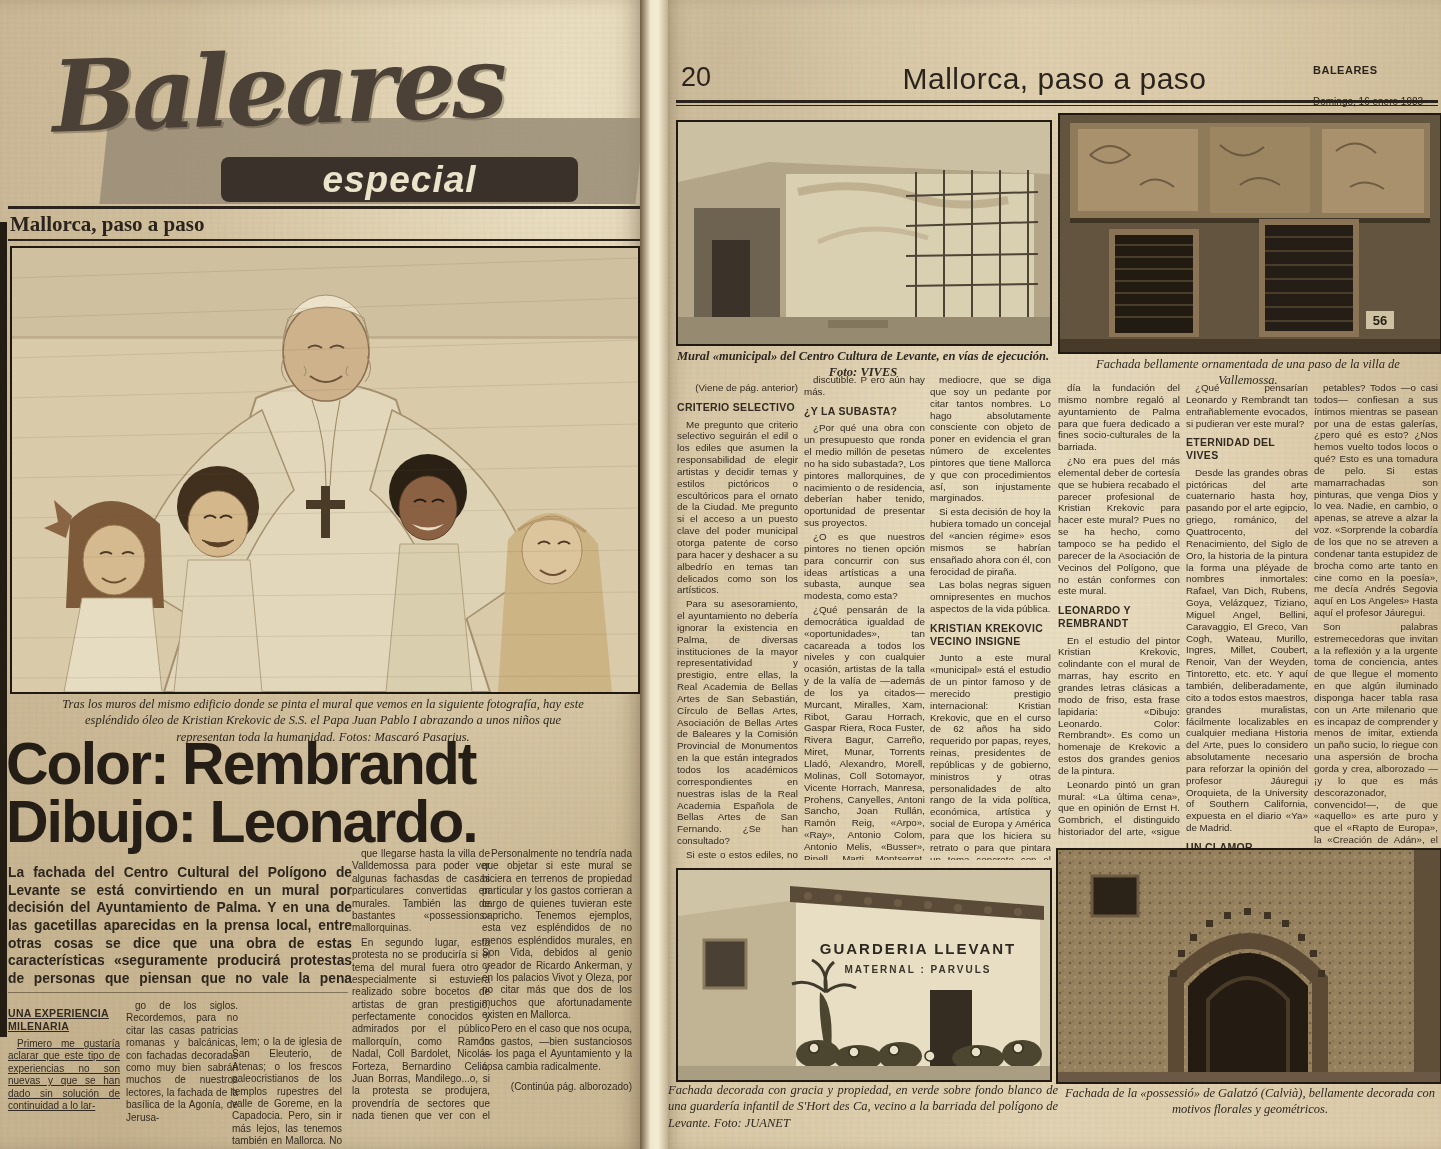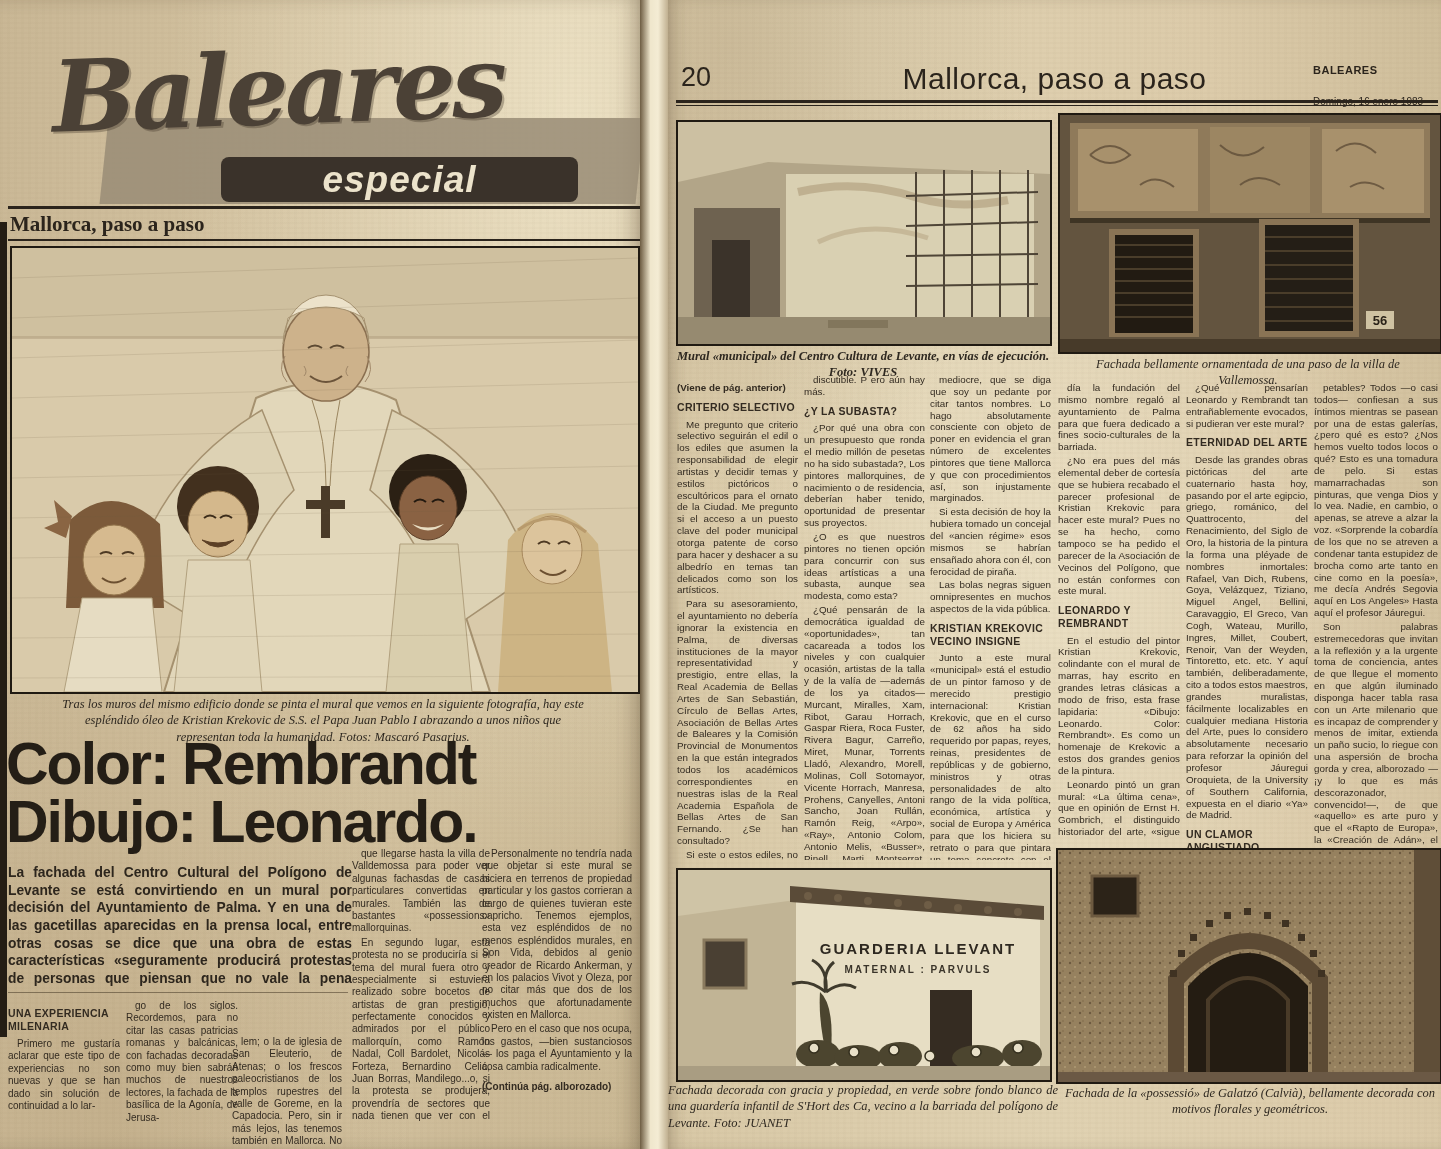--- a/index.html
+++ b/index.html
@@ -50,21 +50,21 @@
   
   #headline{position:absolute;left:6px;top:736px;width:560px;
     font-weight:bold;font-size:59px;line-height:.98;letter-spacing:-2px;color:#241e16;}
   #lead{position:absolute;left:8px;top:864px;width:344px;height:122px;overflow:hidden;
     font-weight:bold;font-size:13.8px;line-height:1.28;text-align:justify;color:#2d261d;}
   #lead-rule{position:absolute;left:8px;top:992px;width:340px;height:1px;background:rgba(60,48,30,.5);}
   .col{position:absolute;overflow:hidden;font-size:10px;line-height:1.24;text-align:justify;color:#332b21;}
   .col-r{font-size:9.8px;line-height:1.21;}
   .itm-p{text-indent:9px;margin:0 0 2px 0;}
   .itm-h{font-weight:bold;font-size:10.5px;text-align:left;margin:7px 0 5px 0;letter-spacing:.3px;}
-  .itm-cont{font-weight:bold;text-align:left;margin-top:8px;}
+  .itm-cont{font-weight:normal;text-align:right;margin-top:8px;}
   
   #pg-num{position:absolute;left:681px;top:62px;font-size:27px;color:#2b241c;}
   #section-right{position:absolute;left:668px;top:62px;width:773px;text-align:center;
     font-size:30px;letter-spacing:.5px;color:#2b241c;}
   #paper-name{position:absolute;left:1313px;top:64px;font-size:11px;font-weight:bold;letter-spacing:.5px;}
   #paper-date{position:absolute;left:1313px;top:96px;font-size:10px;}
   #rule-r1{position:absolute;left:676px;top:100px;width:762px;height:3px;background:#2b241c;}
   #rule-r2{position:absolute;left:676px;top:105px;width:762px;height:1px;background:#2b241c;}
 </style>
 </head>
@@ -140,21 +140,21 @@
   <div class="caption" style="left:58px;top:696px;width:530px;">Tras los muros del mismo edificio donde se pinta el mural que vemos en la siguiente fotografía, hay este espléndido óleo de Kristian Krekovic de S.S. el Papa Juan Pablo I abrazando a unos niños que representan toda la humanidad. Fotos: Mascaró Pasarius.</div>
 
   <div id="headline">
     <div>Color: Rembrandt</div>
     <div>Dibujo: Leonardo.</div>
   </div>
 
   <div id="lead">La fachada del Centro Cultural del Polígono de Levante se está convirtiendo en un mural por decisión del Ayuntamiento de Palma. Y en una de las gacetillas aparecidas en la prensa local, entre otras cosas se dice que una obra de estas características «seguramente producirá protestas de personas que piensan que no vale la pena invertir el dinero en este tipo de cosas y que las paredes ya están bien como están. No obstante, en otras ciudades europeas —y entre ellas Barcelona— ya se han realizado experiencias de este tipo con las que se intenta integrar la pintura con el paisaje urbano.»</div>
   <div id="lead-rule"></div>
 
-  <div class="col" style="left:8px;top:1000px;width:112px;height:130px;">
+  <div class="col" style="left:8px;top:1000px;width:112px;height:130px;text-decoration:underline;">
       <div class="itm-h">UNA EXPERIENCIA MILENARIA</div>
       <div class="itm-p">Primero me gustaría aclarar que este tipo de experiencias no son nuevas y que se han dado sin solución de continuidad a lo lar-</div>
     </div>
   <div class="col" style="left:126px;top:1000px;width:112px;height:130px;">
       <div class="itm-p">go de los siglos. Recordemos, para no citar las casas patricias romanas y balcánicas, con fachadas decoradas como muy bien sabrán muchos de nuestros lectores, la fachada de la basílica de la Agonía, de Jerusa-</div>
     </div>
   <div class="col" style="left:232px;top:1000px;width:110px;height:130px;margin-top:36px;">
       <div class="itm-p">lem; o la de iglesia de San Eleuterio, de Atenas; o los frescos paleocristianos de los templos rupestres del valle de Goreme, en la Capadocia. Pero, sin ir más lejos, las tenemos también en Mallorca. No hay más</div>
     </div>
   <div class="col" style="left:352px;top:848px;width:138px;height:276px;">
@@ -269,21 +269,21 @@
     </div>
   <div class="col col-r" style="left:1058px;top:382px;width:122px;height:458px;">
       <div class="itm-p">día la fundación del mismo nombre regaló al ayuntamiento de Palma para que fuera dedicado a fines socio-culturales de la barriada.</div>
       <div class="itm-p">¿No era pues del más elemental deber de cortesía que se hubiera recabado el parecer profesional de Kristian Krekovic para hacer este mural? Pues no se ha hecho, como tampoco se ha pedido el parecer de la Asociación de Vecinos del Polígono, que no están conformes con este mural.</div>
       <div class="itm-h">LEONARDO Y REMBRANDT</div>
       <div class="itm-p">En el estudio del pintor Kristian Krekovic, colindante con el mural de marras, hay escrito en grandes letras clásicas a modo de friso, esta frase lapidaria: «Dibujo: Leonardo. Color: Rembrandt». Es como un homenaje de Krekovic a estos dos grandes genios de la pintura.</div>
       <div class="itm-p">Leonardo pintó un gran mural: «La última cena», que en opinión de Ernst H. Gombrich, el distinguido historiador del arte, «sigue siendo uno de los grandes milagros debido al genio del hombre.</div>
     </div>
   <div class="col col-r" style="left:1186px;top:382px;width:122px;height:474px;">
       <div class="itm-p">¿Qué pensarían Leonardo y Rembrandt tan entrañablemente evocados, si pudieran ver este mural?</div>
-      <div class="itm-h">ETERNIDAD DEL ARTE</div>
+      <div class="itm-h">ETERNIDAD DEL VIVES</div>
       <div class="itm-p">Desde las grandes obras pictóricas del arte cuaternario hasta hoy, pasando por el arte egipcio, griego, románico, del Quattrocento, del Renacimiento, del Siglo de Oro, la historia de la pintura la forma una pléyade de nombres inmortales: Rafael, Van Dich, Rubens, Goya, Velázquez, Tiziano, Miguel Angel, Bellini, Caravaggio, El Greco, Van Cogh, Wateau, Murillo, Ingres, Millet, Coubert, Renoir, Van der Weyden, Tintoretto, etc. etc. Y aquí también, deliberadamente, cito a todos estos maestros, grandes muralistas, fácilmente localizables en cualquier mediana Historia del Arte, pues lo considero absolutamente necesario para reforzar la opinión del profesor Jáuregui Oroquieta, de la University of Southern California, expuesta en el diario «Ya» de Madrid.</div>
       <div class="itm-h">UN CLAMOR ANGUSTIADO</div>
     </div>
   <div class="col col-r" style="left:1314px;top:382px;width:124px;height:470px;">
       <div class="itm-p">petables? Todos —o casi todos— confiesan a sus íntimos mientras se pasean por una de estas galerías, ¿pero qué es esto? ¿Nos hemos vuelto todos locos o qué? Esto es una tomadura de pelo. Si estas mamarrachadas son pinturas, que venga Dios y lo vea. Nadie, en cambio, o apenas, se atreve a alzar la voz. «Sorprende la cobardía de los que no se atreven a condenar tanta estupidez de brocha como arte tanto en cine como en la poesía», me decía Andrés Segovia aquí en Los Angeles» Hasta aquí el profesor Jáuregui.</div>
       <div class="itm-p">Son palabras estremecedoras que invitan a la reflexión y a la urgente toma de conciencia, antes de que llegue el momento en que algún iluminado disponga hacer tabla rasa con un Arte milenario que es incapaz de comprender y menos de imitar, extienda un paño sucio, lo riegue con una aspersión de brocha gorda y crea, alborozado —¡y lo que es más descorazonador, convencido!—, de que «aquello» es arte puro y que el «Rapto de Europa», la «Creación de Adán», el «Entierro del Conde de Orgaz» o la «Rendición de Breda» son mamarrachadas.</div>
     </div>
 
   <div class="photo" style="left:676px;top:868px;width:372px;height:210px;">
     <svg viewBox="0 0 372 210" preserveAspectRatio="none">

